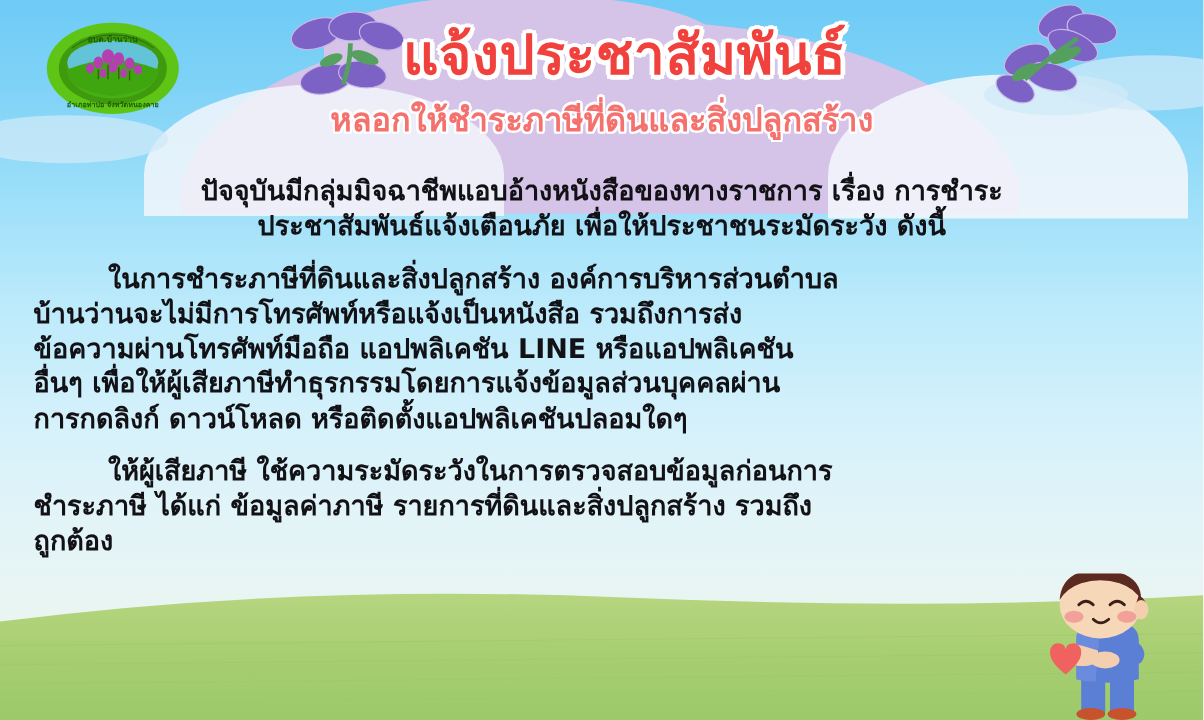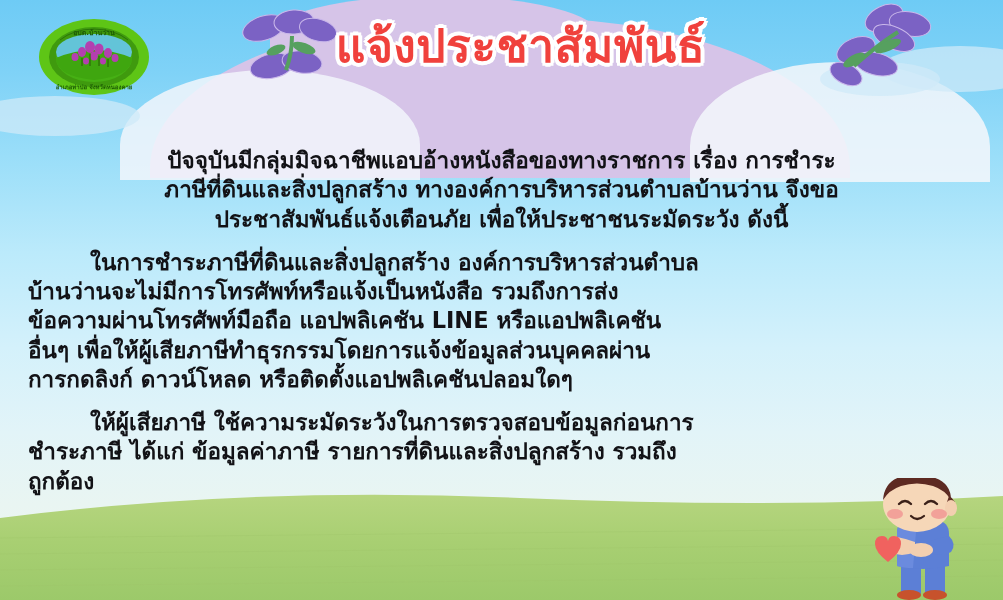--- a/index.html
+++ b/index.html
@@ -266,27 +266,27 @@
       </g>
       <path d="M70 30 Q48 44 26 64" stroke="#56a05f" stroke-width="4" fill="none"></path>
       <ellipse cx="60" cy="44" rx="14" ry="5" fill="#56a05f" transform="rotate(-24 60 44)"></ellipse>
       <ellipse cx="26" cy="58" rx="12" ry="5" fill="#56a05f" transform="rotate(-30 26 58)"></ellipse>
     </svg>
   </div>
 
   <div id="headline">แจ้งประชาสัมพันธ์</div>
 
   <div id="subhead">
+    <span class="sub-line">หลอกให้ชำระภาษีที่ดินและสิ่งปลูกสร้าง</span>
   </div>
 
   <div id="body-copy">
 
     <p class="para center">
       <span class="bline">ปัจจุบันมีกลุ่มมิจฉาชีพแอบอ้างหนังสือของทางราชการ เรื่อง การชำระ</span>
-      <span class="bline">ภาษีที่ดินและสิ่งปลูกสร้าง ทางองค์การบริหารส่วนตำบลบ้านว่าน จึงขอ</span>
       <span class="bline">ประชาสัมพันธ์แจ้งเตือนภัย เพื่อให้ประชาชนระมัดระวัง ดังนี้</span>
     </p>
 
     <p class="para block">
       <span class="bline">ในการชำระภาษีที่ดินและสิ่งปลูกสร้าง องค์การบริหารส่วนตำบล</span>
       <span class="bline">บ้านว่านจะไม่มีการโทรศัพท์หรือแจ้งเป็นหนังสือ รวมถึงการส่ง</span>
       <span class="bline">ข้อความผ่านโทรศัพท์มือถือ แอปพลิเคชัน LINE หรือแอปพลิเคชัน</span>
       <span class="bline">อื่นๆ เพื่อให้ผู้เสียภาษีทำธุรกรรมโดยการแจ้งข้อมูลส่วนบุคคลผ่าน</span>
       <span class="bline">การกดลิงก์ ดาวน์โหลด หรือติดตั้งแอปพลิเคชันปลอมใดๆ</span>
     </p>

